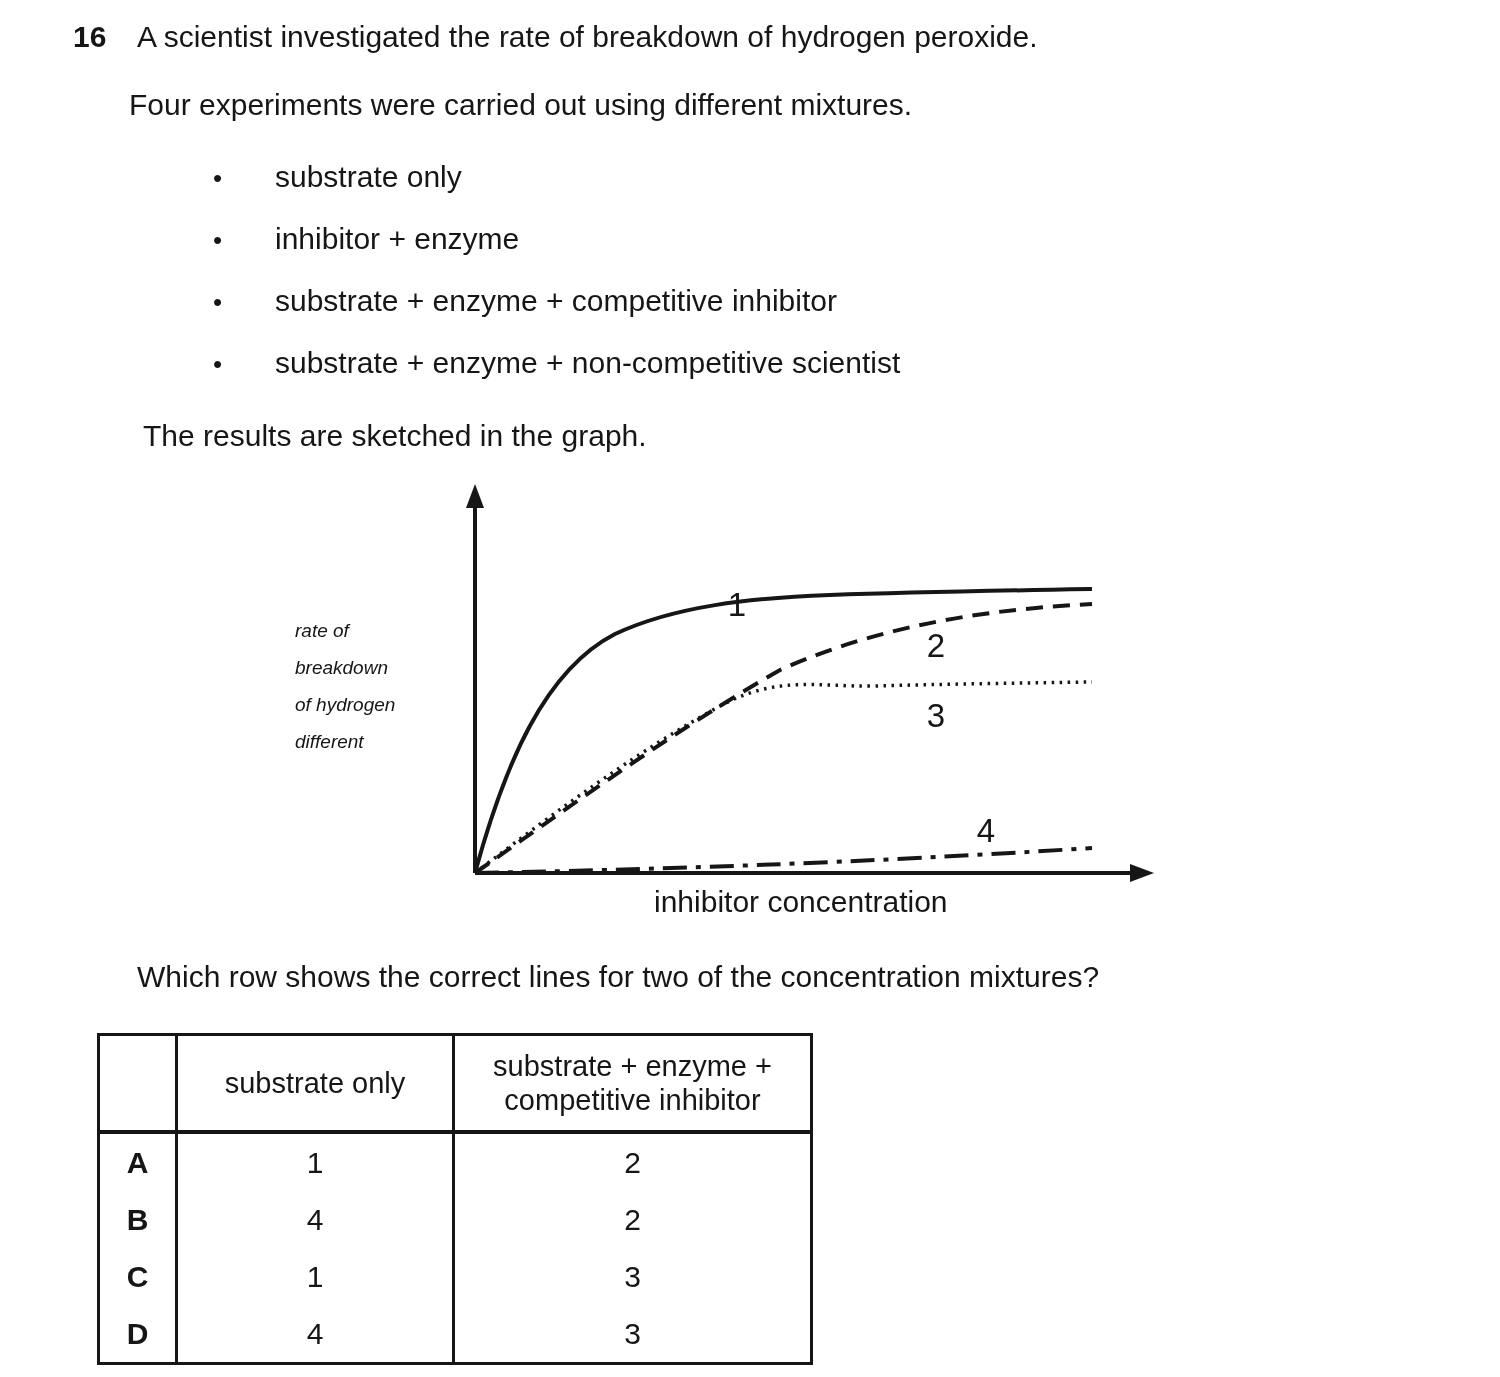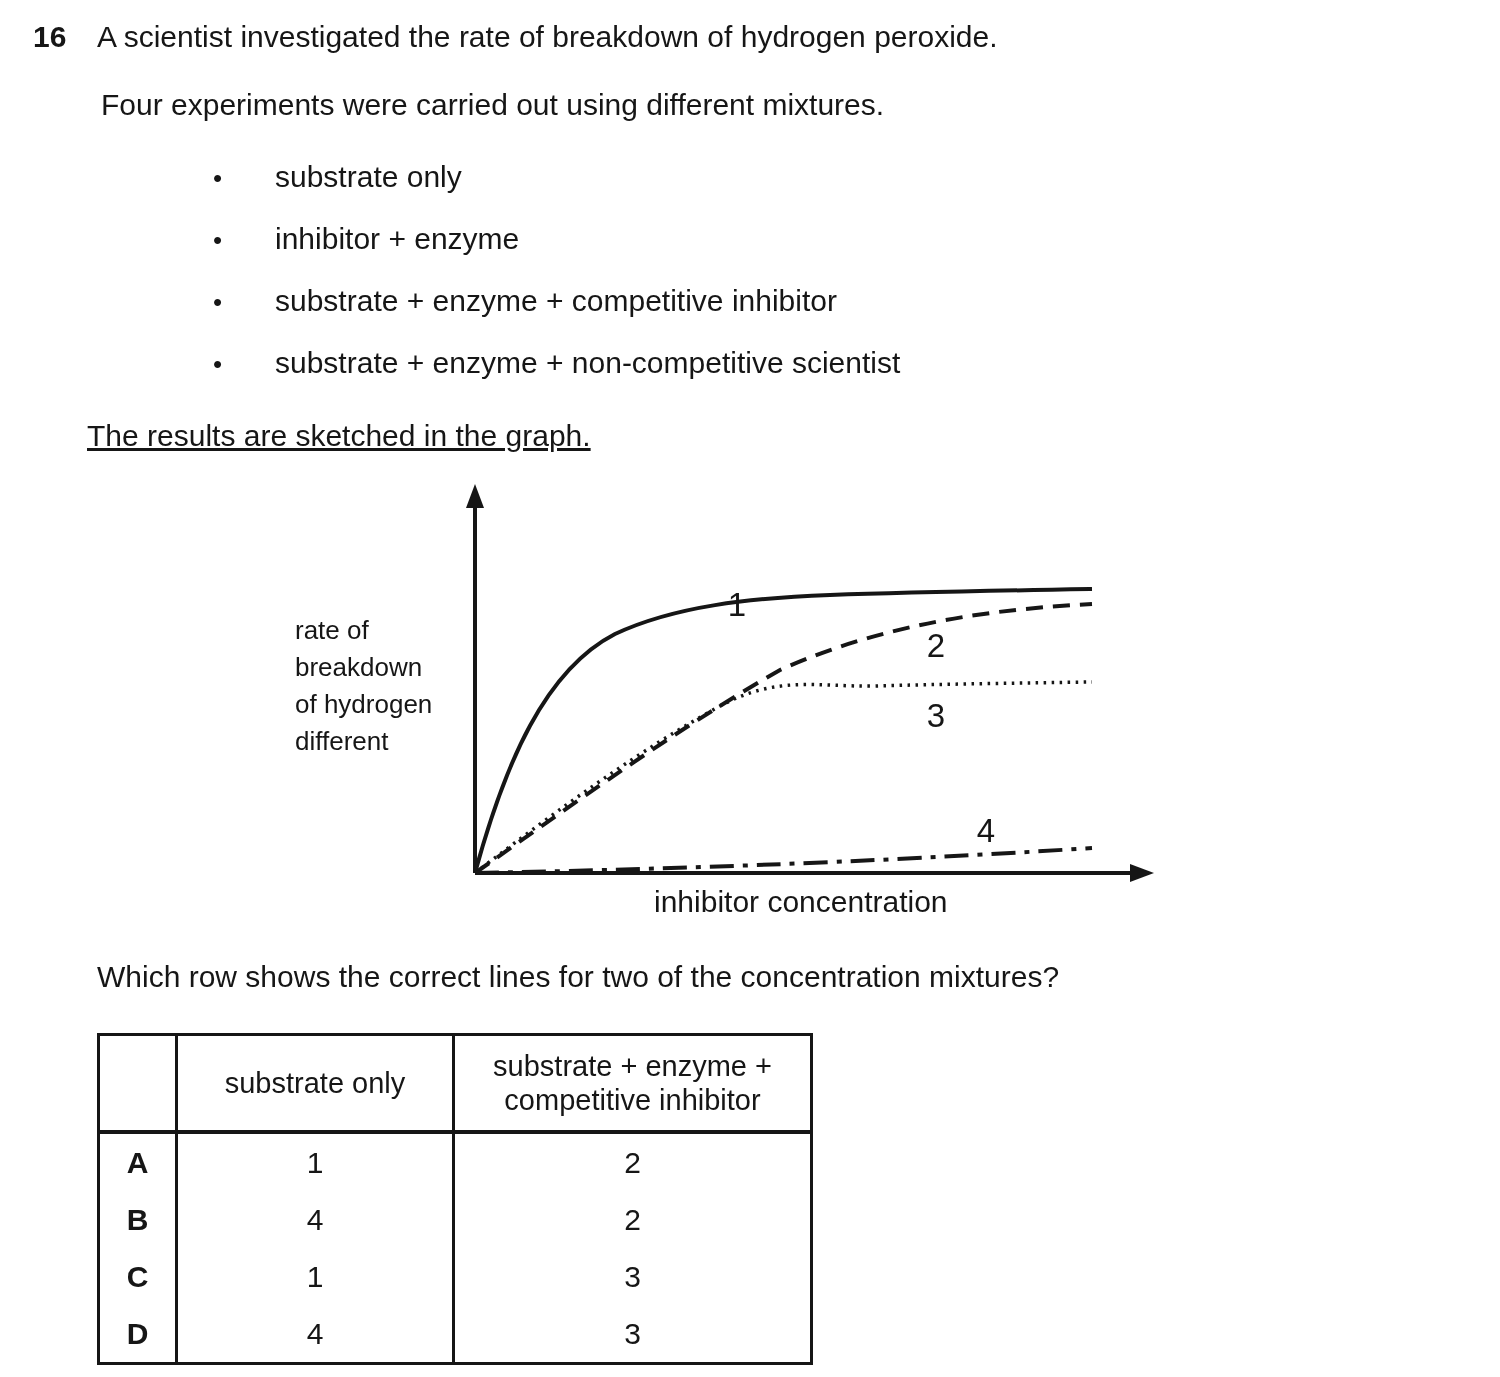--- a/index.html
+++ b/index.html
@@ -5,30 +5,30 @@
   html, body { margin: 0; padding: 0; }
   body {
     width: 1500px; height: 1377px;
     background: #ffffff;
     color: #161616;
     font-family: "Liberation Sans", sans-serif;
     position: relative;
     overflow: hidden;
   }
   .abs { position: absolute; }
-  .t30 { font-size: 30px; line-height: 38px; white-space: nowrap; }
+  .t30 { font-size: 30px; line-height: 38px; white-space: nowrap; margin-left: 40px; }
   .bold { font-weight: bold; }
 
   
   .bullet-row { display: flex; align-items: baseline; }
   .bullet-mark { width: 20px; font-size: 26px; }
   .bullet-text { margin-left: 42px; font-size: 30px; white-space: nowrap; }
 
   
-  #y-axis-label { font-size: 26px; line-height: 37px; }
+  #y-axis-label { font-size: 19px; line-height: 37px; font-style: italic; }
   #y-axis-label span { display: block; }
   #x-axis-label { font-size: 30px; white-space: nowrap; }
 
   
   #answer-table {
     position: absolute; left: 97px; top: 1033px;
     width: 713px;
     border-collapse: collapse; table-layout: fixed;
     border: 3px solid #161616;
     color: #161616;
@@ -42,40 +42,40 @@
   #answer-table .divider { border-right: 3px solid #161616; }
   #answer-table td.option-cell { font-weight: bold; }
   #answer-table th span { display: block; }
 </style>
 </head>
 <body>
 
 <div class="abs t30 bold" style="left:33px; top:18px;">16</div>
 <div class="abs t30" style="left:97px; top:18px;">A scientist investigated the rate of breakdown of hydrogen peroxide.</div>
 
-<div class="abs t30" style="left:101px; top:86px;">Four experiments were carried out using different mixtures.</div>
+<div class="abs t30" style="left:89px; top:86px;">Four experiments were carried out using different mixtures.</div>
 
 <div class="abs bullet-row" style="left:213px; top:160px;">
   <span class="bullet-mark">•</span>
   <span class="bullet-text">substrate only</span>
 </div>
 <div class="abs bullet-row" style="left:213px; top:222px;">
   <span class="bullet-mark">•</span>
   <span class="bullet-text">inhibitor + enzyme</span>
 </div>
 <div class="abs bullet-row" style="left:213px; top:284px;">
   <span class="bullet-mark">•</span>
   <span class="bullet-text">substrate + enzyme + competitive inhibitor</span>
 </div>
 <div class="abs bullet-row" style="left:213px; top:346px;">
   <span class="bullet-mark">•</span>
   <span class="bullet-text">substrate + enzyme + non-competitive scientist</span>
 </div>
 
-<div class="abs t30" style="left:87px; top:417px;text-decoration:underline;">The results are sketched in the graph.</div>
+<div class="abs t30" style="left:103px; top:417px;">The results are sketched in the graph.</div>
 
 <div id="y-axis-label" class="abs" style="left:295px; top:612px;">
   <span>rate of</span>
   <span>breakdown</span>
   <span>of hydrogen</span>
   <span>different</span>
 </div>
 
 <svg class="abs" style="left:460px; top:478px;" width="710" height="412" viewBox="0 0 710 412">
 

